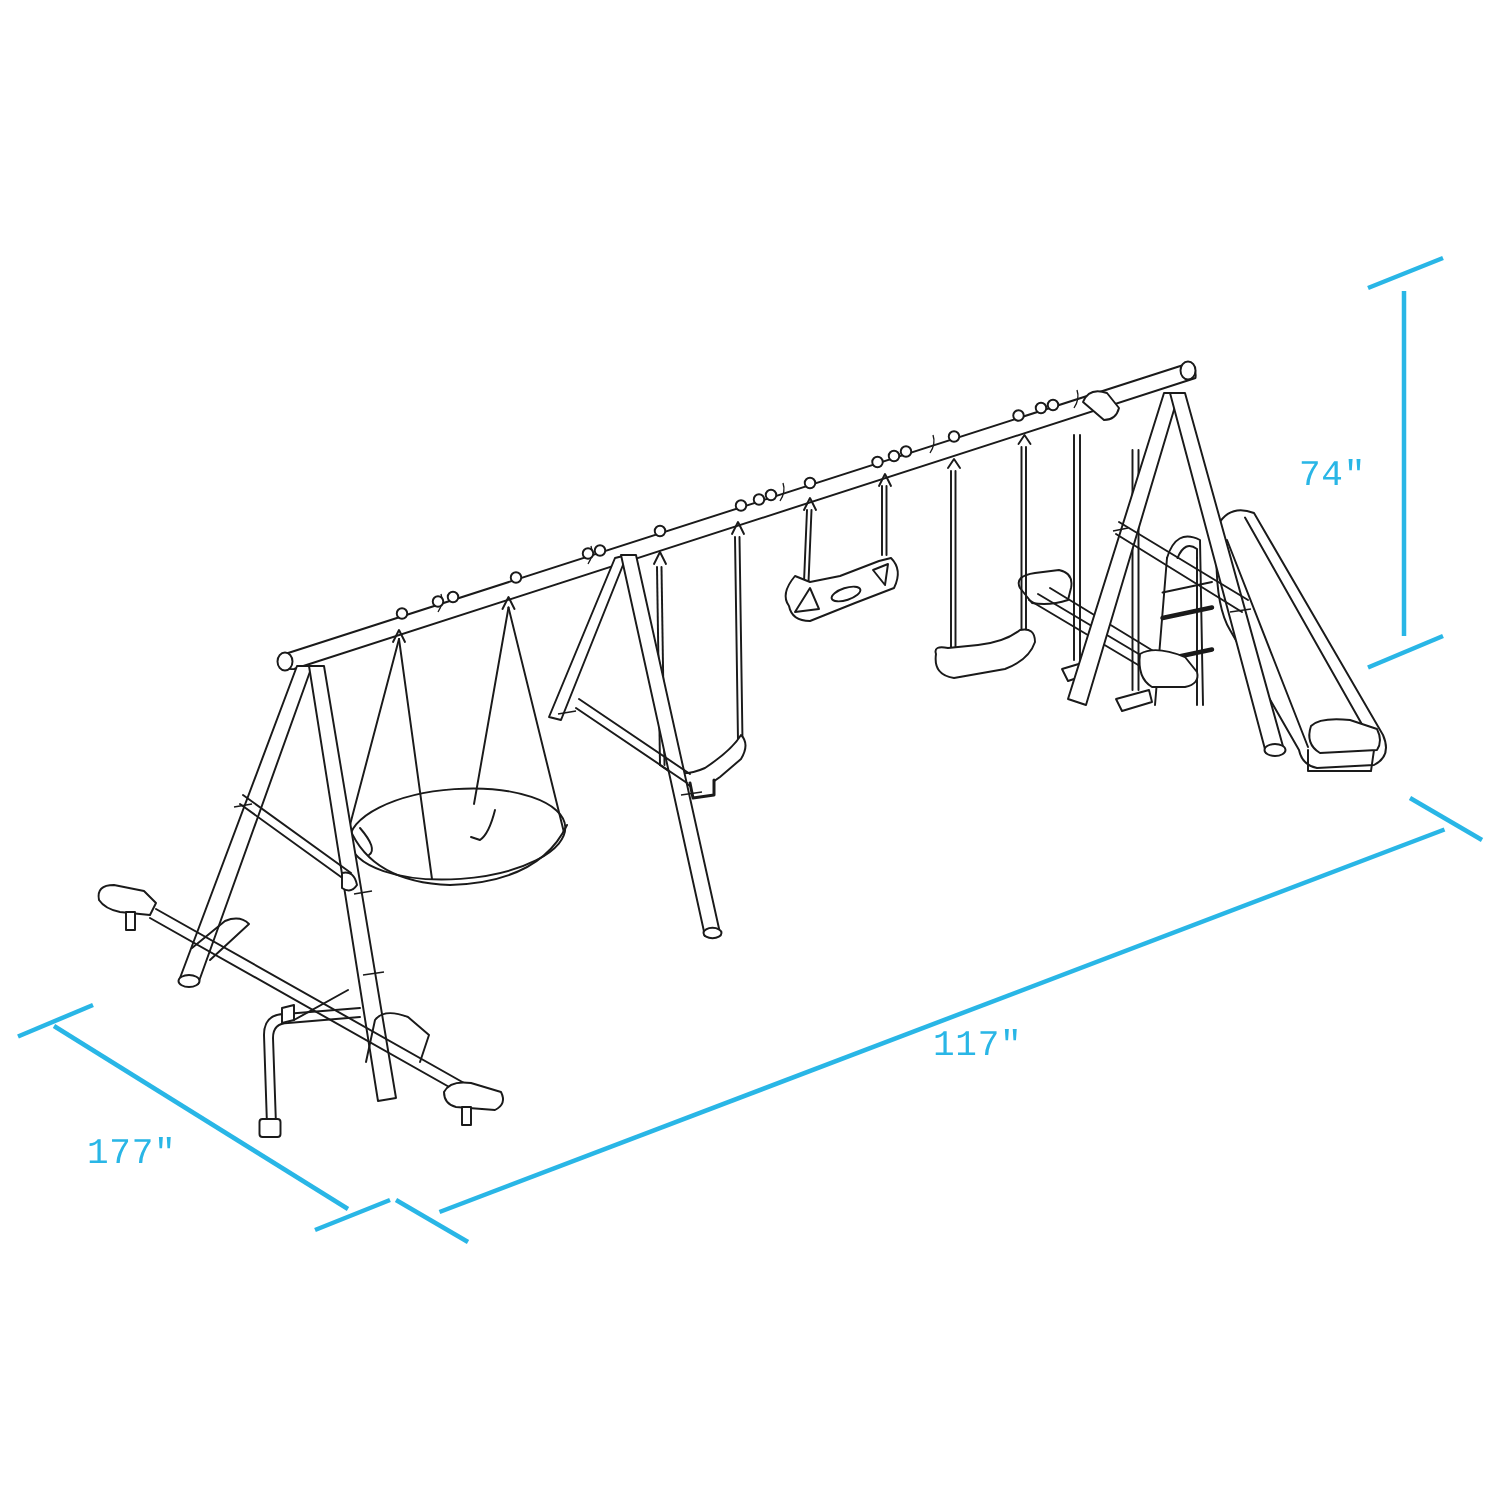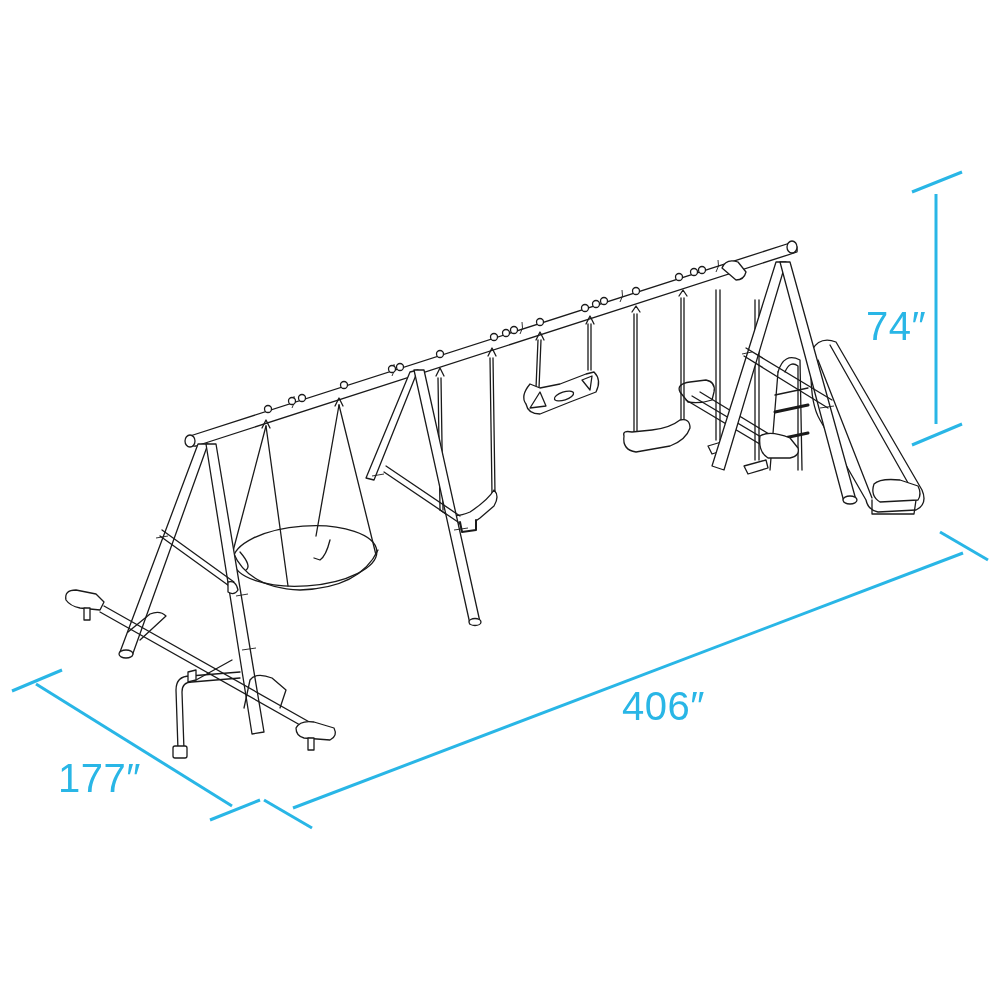--- a/index.html
+++ b/index.html
@@ -4,22 +4,22 @@
   <style>
     html, body { margin: 0; padding: 0; background: #ffffff; }
     body { width: 1000px; height: 1000px; position: relative; overflow: hidden; }
     #stage { position: absolute; left: 0; top: 0; width: 1000px; height: 1000px; }
     .art { fill: #ffffff; stroke: #1a1a1a; stroke-width: 1.3; stroke-linejoin: round; stroke-linecap: round; }
     .art-nofill { fill: none; stroke: #1a1a1a; stroke-width: 1.3; stroke-linecap: round; stroke-linejoin: round; }
     .thin { fill: none; stroke: #1a1a1a; stroke-width: 0.9; }
     .dim { stroke: #29b6e6; stroke-width: 3; fill: none; stroke-linecap: butt; }
     .dim-label {
       position: absolute;
-      font-family: Liberation Sans, sans-serif;
-      font-size: 40px;
+      font-family: Liberation Mono, monospace;
+      font-size: 24px;
       color: #29b6e6;
       line-height: 1;
       letter-spacing: 0.5px;
       white-space: nowrap;
     }
   </style>
 </head>
 <body>
 
 <svg id="stage" viewBox="0 0 1000 1000" xmlns="http://www.w3.org/2000/svg">
@@ -205,14 +205,14 @@
     <line class="dim" x1="264" y1="800" x2="312" y2="828"></line>
   </g>
   <g>
     <line class="dim" x1="36" y1="684" x2="232" y2="806"></line>
     <line class="dim" x1="12" y1="691" x2="62" y2="670"></line>
     <line class="dim" x1="210" y1="820" x2="260" y2="800"></line>
   </g>
 </svg>
 
 <div class="dim-label" style="left:866px; top:306px;">74″</div>
-<div class="dim-label" style="left:622px; top:686px;">406″</div>
+<div class="dim-label" style="left:622px; top:686px;">117″</div>
 <div class="dim-label" style="left:58px; top:758px;">177″</div>
 
 </body></html>

